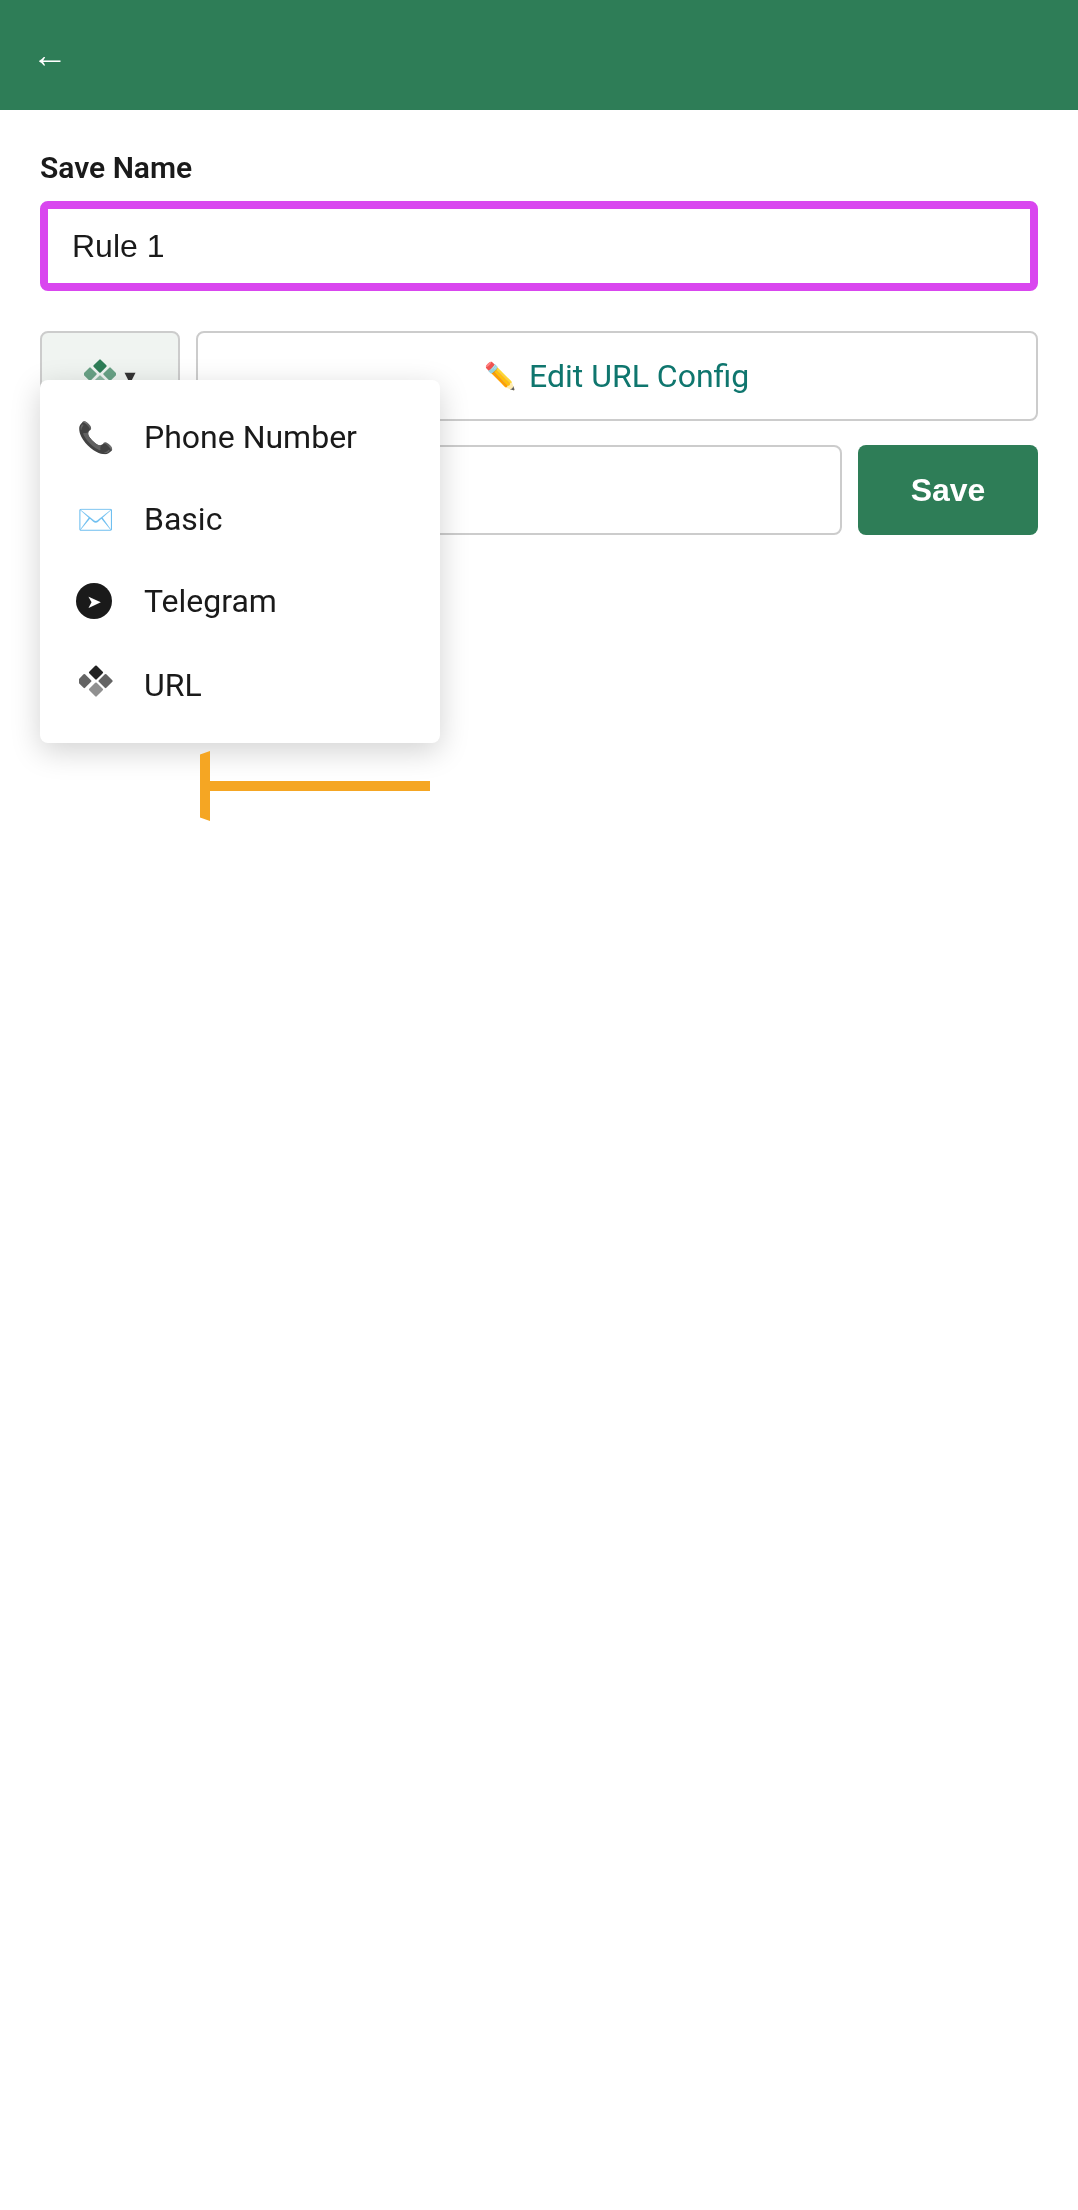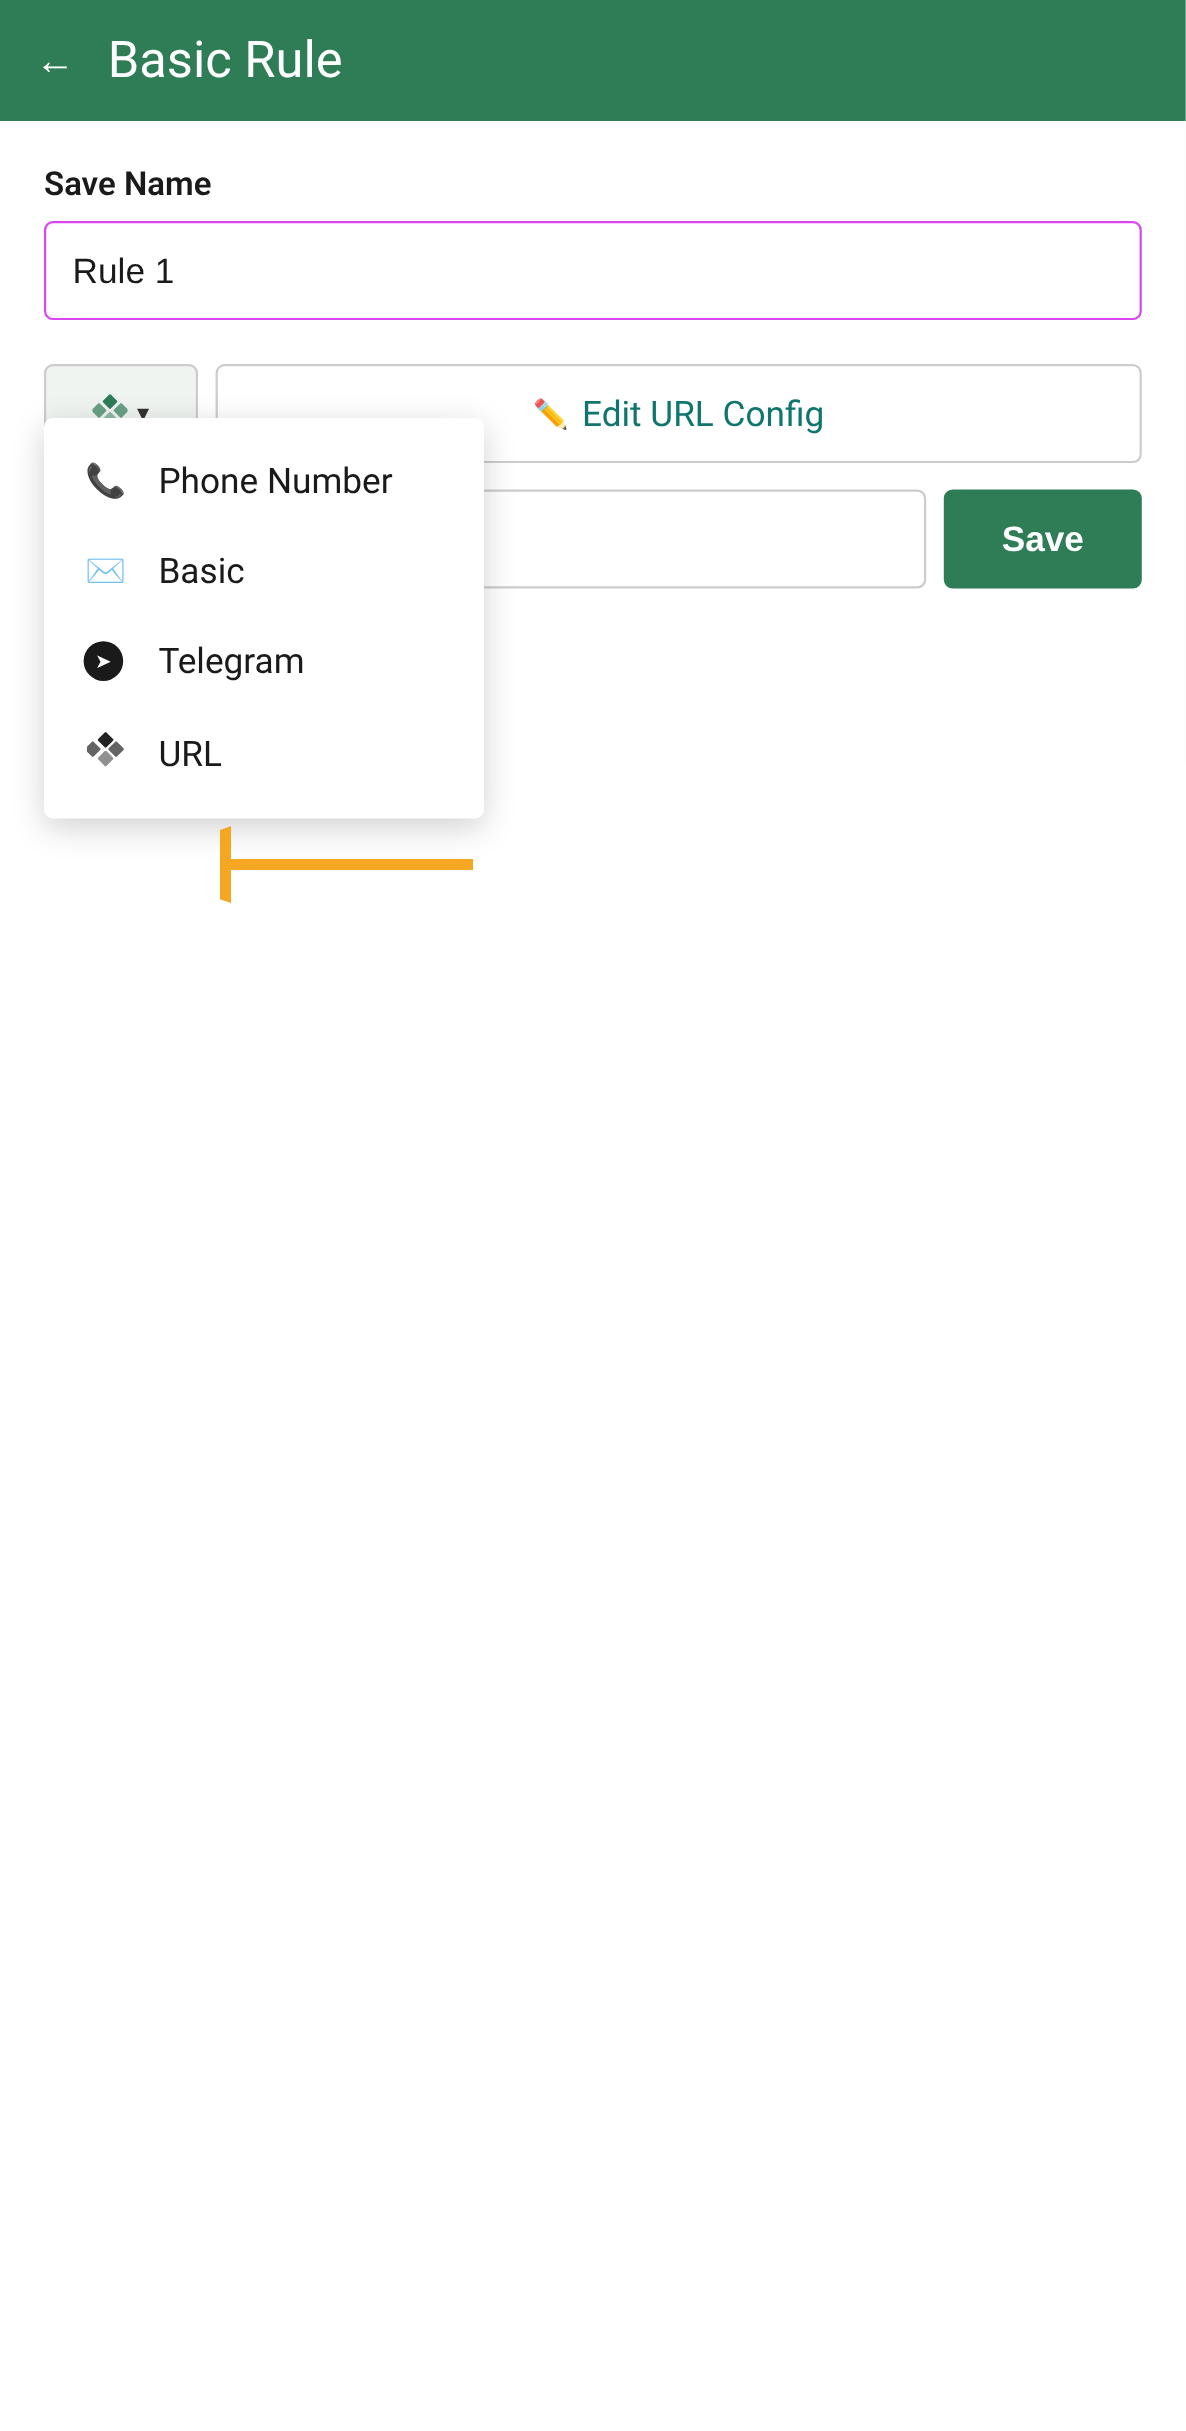--- a/index.html
+++ b/index.html
@@ -52,21 +52,21 @@
     .field-label {
       font-size: 30px;
       font-weight: 600;
       color: #1a1a1a;
       margin-bottom: 16px;
     }
 
     .text-input {
       width: 100%;
       height: 90px;
-      border: 2px solid #d946ef;
+      border: 8px solid #d946ef;
       border-radius: 8px;
       padding: 0 24px;
       font-size: 32px;
       color: #1a1a1a;
       outline: none;
       background: white;
     }
 
     .section {
       margin-top: 40px;
@@ -229,21 +229,20 @@
     
     .envelope-icon {
       font-size: 28px;
     }
   </style>
 </head>
 <body>
 
 <div class="header">
   <button class="header-back-btn">←</button>
-  <span class="header-title">Basic Rule</span>
 </div>
 
 <div class="content">
 
   
   <div class="field-label">Save Name</div>
   <input class="text-input" type="text" value="Rule 1" style="">
 
   
   <div class="section">

